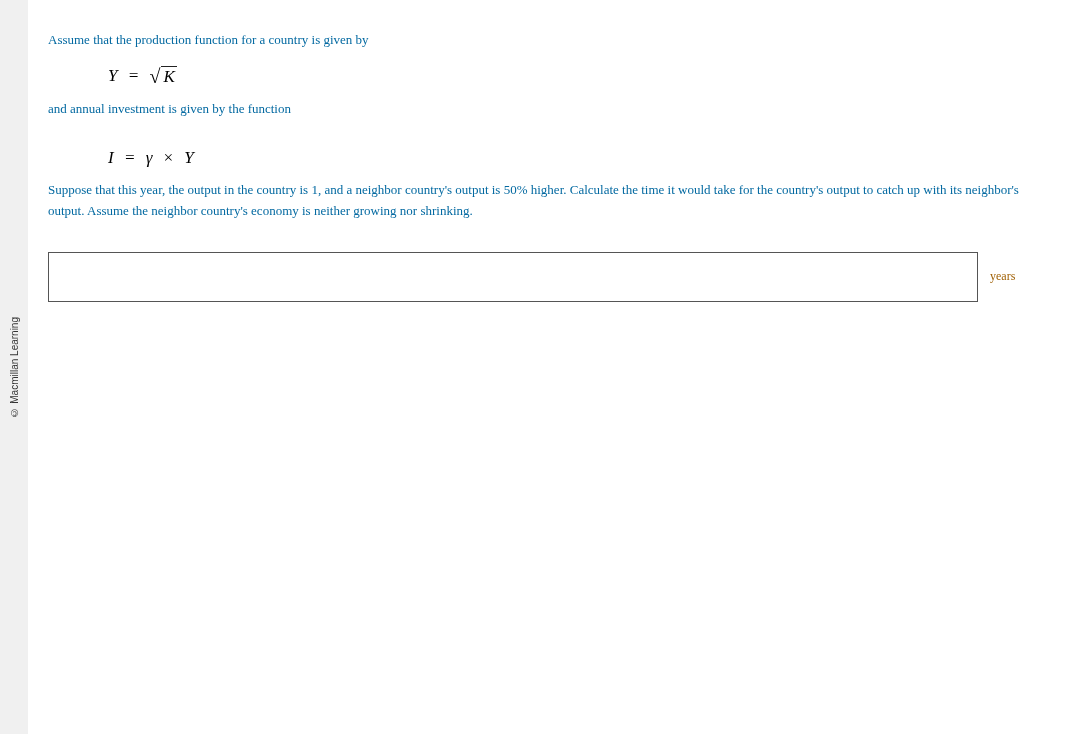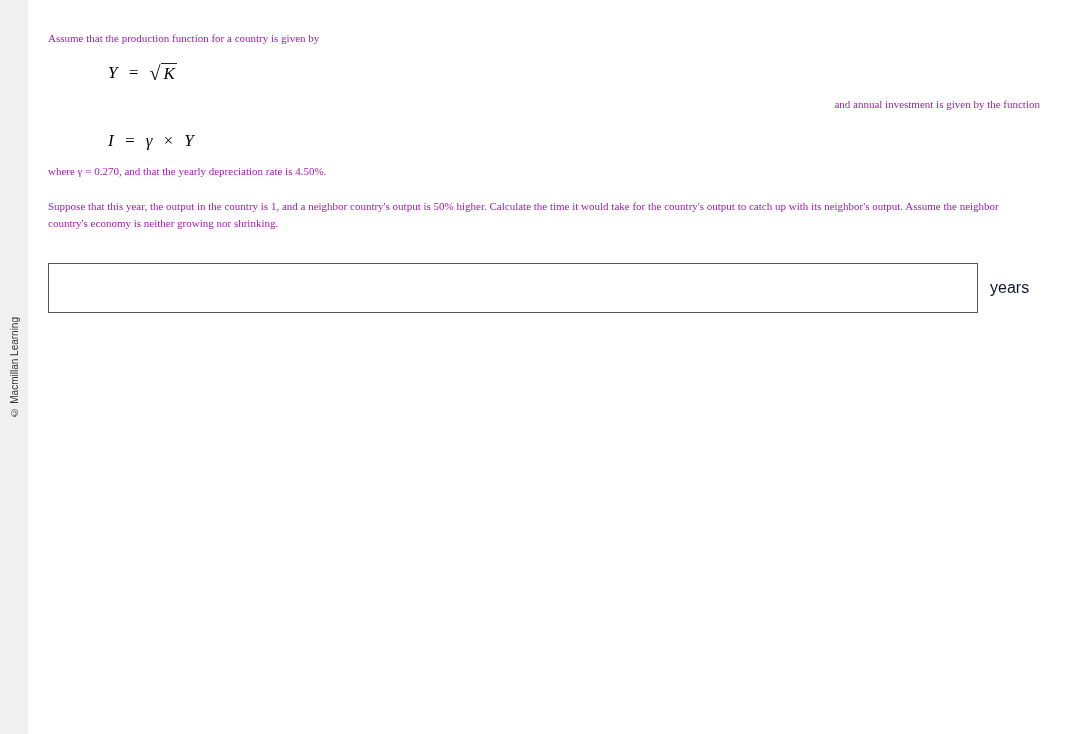--- a/index.html
+++ b/index.html
@@ -42,22 +42,22 @@
       position: absolute;
       left: 28px;
       top: 0;
       right: 0;
       bottom: 0;
       background-color: #ffffff;
       padding: 30px 40px 30px 20px;
     }
 
     .problem-text {
-      font-size: 11px;
-      color: #a21caf;
+      font-size: 13px;
+      color: #0369a1;
       line-height: 1.5;
       font-family: 'Times New Roman', Times, serif;
     }
 
     .intro-line {
       margin-bottom: 16px;
     }
 
     .math-block {
       margin: 12px 0 12px 60px;
@@ -82,22 +82,21 @@
       margin-right: 1px;
     }
 
     .sqrt-content {
       border-top: 1.5px solid #222;
       padding: 0 2px;
       font-style: italic;
     }
 
     .and-line {
-      margin-bottom: 19px;
-      text-align: right;
+      margin-bottom: 30px;
     }
 
     .where-line {
       margin-bottom: 18px;
     }
 
     .suppose-block {
       margin-bottom: 30px;
       line-height: 1.6;
       font-family: Liberation Serif, serif;
@@ -114,23 +113,23 @@
       width: 930px;
       height: 50px;
       border: 1.5px solid #555;
       background: #fff;
       font-size: 15px;
       padding: 6px 10px;
       outline: none;
     }
 
     .years-label {
-      font-size: 16px;
-      color: #0f172a;
-      font-family: Liberation Sans, sans-serif;
+      font-size: 12px;
+      color: #a16207;
+      font-family: Liberation Serif, serif;
       white-space: nowrap;
     }
   </style>
 </head>
 <body>
 
 <div class="sidebar">
   <span class="sidebar-text">© Macmillan Learning</span>
 </div>
 
@@ -154,21 +153,20 @@
   <div class="math-block">
     <span class="math-formula">
       <span style="font-style:italic;">I</span>
       <span>&nbsp;=&nbsp;</span>
       <span style="font-style:italic;">γ</span>
       <span>&nbsp;×&nbsp;</span>
       <span style="font-style:italic;">Y</span>
     </span>
   </div>
 
-  <p class="problem-text where-line">where γ = 0.270, and that the yearly depreciation rate is 4.50%.</p>
 
   <p class="problem-text suppose-block">Suppose that this year, the output in the country is 1, and a neighbor country's output is 50% higher. Calculate the time it would take for the country's output to catch up with its neighbor's output. Assume the neighbor country's economy is neither growing nor shrinking.</p>
 
   <div class="answer-area">
     <input type="text" class="answer-input" placeholder="" style="">
     <span class="years-label">years</span>
   </div>
 
 </div>
 

